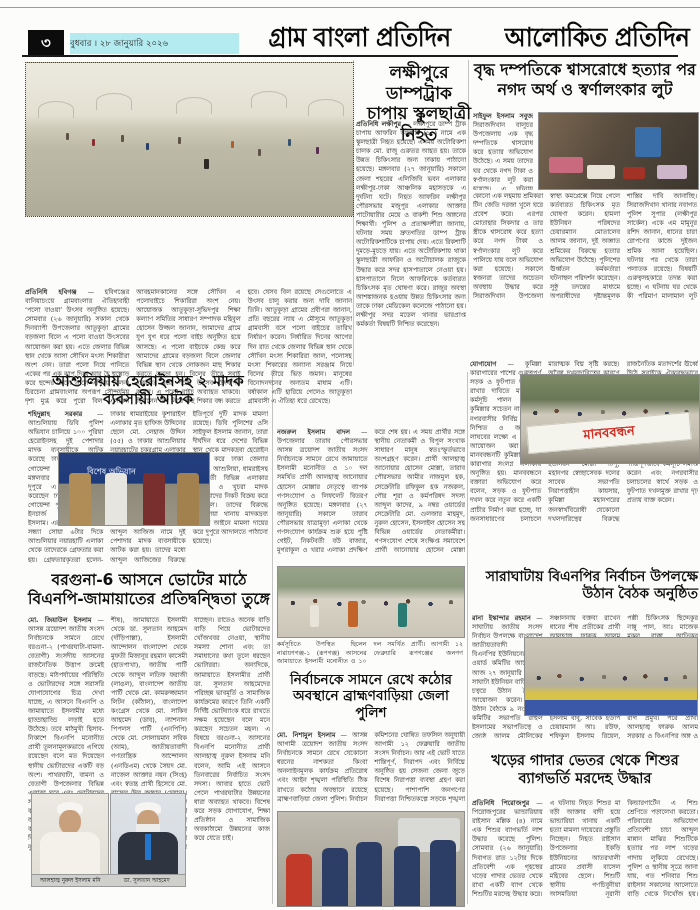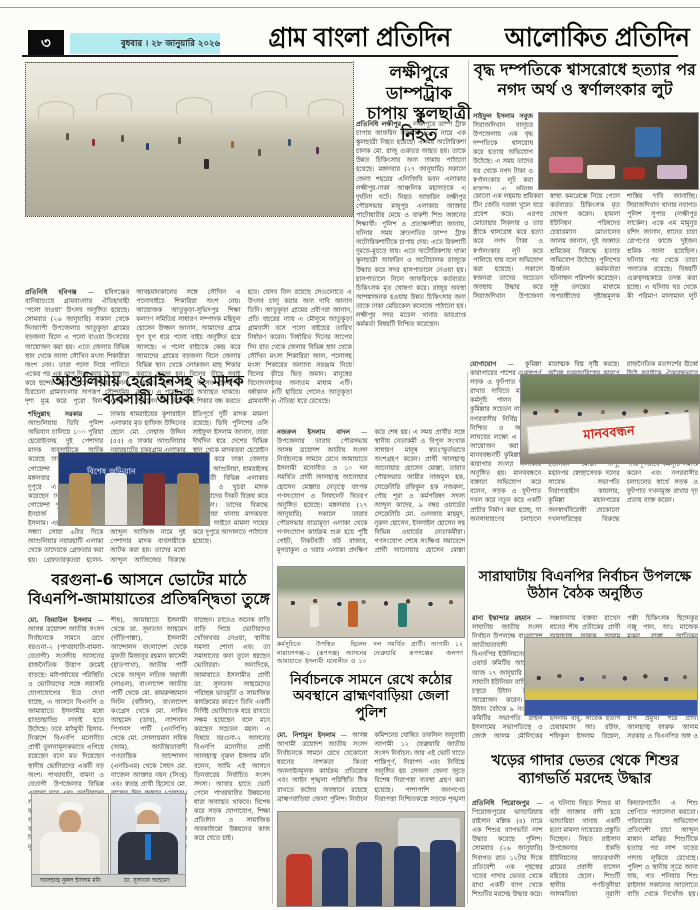--- a/index.html
+++ b/index.html
@@ -3,22 +3,22 @@
 <meta charset="utf-8">
 <style>
   html,body{margin:0;padding:0;}
   body{background:#e9e9e6;font-family:"DejaVu Sans","Liberation Sans",sans-serif;}
   #paper{position:relative;width:700px;height:910px;margin:0 auto;background:#fcfcfa;overflow:hidden;color:#141414;}
   .hairline{position:absolute;background:#9a9a9a;}
   .vrule{position:absolute;width:1px;background:#c3c3c3;}
   
   #pageno{position:absolute;left:28px;top:30px;width:36px;height:26px;background:#0c0c0c;color:#fff;
           display:flex;align-items:center;justify-content:center;font-size:15px;font-weight:bold;}
-  #datechip{position:absolute;left:70px;top:33px;width:150px;height:21px;background:#b4ebf0;
-          display:flex;align-items:center;justify-content:flex-end;font-size:8.5px;color:#222;font-weight:bold;}
+  #datechip{position:absolute;left:70px;top:33px;width:169px;height:21px;background:#b4ebf0;
+          display:flex;align-items:center;justify-content:flex-start;font-size:8.5px;color:#222;}
   .masthead{position:absolute;top:22px;height:32px;display:flex;align-items:center;justify-content:center;
           font-weight:800;font-size:24px;letter-spacing:-0.5px;color:#0a0a0a;transform:scaleY(1.08);}
   #mast-center{left:252px;width:215px;}
   #mast-right{left:498px;width:198px;}
   #header-rule{position:absolute;left:22px;top:55px;width:656px;height:2px;background:#1a1a1a;}
   
   .headline{position:absolute;font-weight:bold;color:#0e0e0e;text-align:center;line-height:1.22;}
   .byline{font-weight:bold;}
   .body{position:absolute;font-size:6.4px;line-height:1.42;text-align:justify;color:#2a2a2a;
         overflow:hidden;column-gap:7px;word-break:break-word;}
@@ -198,21 +198,21 @@
   </div>
   <div class="photo" id="police-photo" style="left:277px;top:811px;width:186px;height:94px;">
     <span class="van"></span>
     <span class="cop red" style="left:8px;height:52px;"></span>
     <span class="cop" style="left:44px;"></span>
     <span class="cop" style="left:78px;height:64px;"></span>
     <span class="cop" style="left:116px;height:60px;"></span>
     <span class="cop" style="left:152px;height:66px;"></span>
   </div>
 
-  <div class="headline" style="left:472px;top:568px;width:226px;font-size:14px;">সারাঘাটায় বিএনপির নির্বাচন উপলক্ষে উঠান বৈঠক অনুষ্ঠিত</div>
+  <div class="headline" style="left:472px;top:568px;width:226px;font-size:14px;text-align:right;">সারাঘাটায় বিএনপির নির্বাচন উপলক্ষে উঠান বৈঠক অনুষ্ঠিত</div>
   <div class="body cols3" style="left:472px;top:614px;width:226px;height:132px;">
     <span class="byline">রানা ইস্কান্দার রহমান</span> — <span>সাঘাটায় জাতীয় সংসদ নির্বাচন উপলক্ষে বাংলাদেশ জাতীয়তাবাদী দল বিএনপির ইউনিয়নের ৯ নং ওয়ার্ড কমিটির আয়োজনে আজ ২৭ জানুয়ারি সকালে সাঘাটা ইউনিয়ন বাড়ি মন্দির চত্বরে উঠান বৈঠকের আয়োজন করেন। উক্ত উঠান বৈঠকে ৯ নং ওয়ার্ড কমিটির সভাপতি রাহুল ইসলামের সভাপতিত্বে ও জ্যেষ্ঠ আলম মৌলিকের সঞ্চালনায় বক্তব্য রাখেন ধানের শীষ প্রতীকের প্রার্থী আলহাজ্ব ফারুক আলম সরকার, উপজেলা বিএনপি আহ্বায়ক আলহাজ্ব মেহমান আলী, দুলু আক্তারসহ মহিলা দল নেত্রী, জেলা বিএনপির শিক্ষা বিষয়ক সম্পাদক আহসানুল কবীর রাজা, সাঘাটা ইউনিয়ন বিএনপির সভাপতি নজরুল ইসলাম বাবু, সাবেক ইউপি চেয়ারম্যান আঃ রউফ, শফিকুল ইসলাম রিয়েল, পল্লী চিকিৎসক ছিদ্দেকুর নান্নু পাল, আঃ মাজেক মকুল বাক্কা, আতিকুর রহমান নান্টসহ নেতাকর্মীরা। শফিকুল ইসলাম বাবু, রবিউল ইসলাম সুজন, ইউনিয়ন বিএনপি সাংগঠনিক সম্পাদক রফিকুল ইসলাম, ৯ নং ওয়ার্ডের ইউটিন সদস্য গোলাপ হোসেন, সোহেল রাগ প্রমুখ। পরে প্রার্থী আলহাজ্ব ফারুক আলম সরকার ও বিএনপির অঙ্গ ও সহযোগী সংগঠনের নেতা কর্মীদের সাথে নিয়ে মুক্ত সমাবেশটি উপজেলা বিএনপি সাধারণ সম্পাদক শাহ মেহেরাজ মন্ডল বাবলুর কবর জিয়ারত করেন। বক্তব্য রাখেন ধানের শীষ প্রতীকের প্রার্থী আলহাজ্ব ফারুক আলম সরকার।</span>
   </div>
   <div class="photo" id="uthan-photo" style="left:524px;top:637px;width:172px;height:77px;">
     <div class="crowd-dots" style="top:30px;"></div>
   </div>
 
   <div class="headline" style="left:472px;top:752px;width:226px;font-size:14.5px;">খড়ের গাদার ভেতর থেকে শিশুর ব্যাগভর্তি মরদেহ উদ্ধার</div>
   <div class="body cols3" style="left:472px;top:799px;width:226px;height:106px;">
     <span class="byline">প্রতিনিধি পিরোজপুর</span> — <span>পিরোজপুরের ভান্ডারিয়ায় রাইসান মল্লিক (৪) নামে এক শিশুর ব্যাগভর্তি লাশ উদ্ধার করেছে পুলিশ। সোমবার (২৬ জানুয়ারি) দিবাগত রাত ১২টার দিকে প্রতিবেশী এক গৃহস্থের খড়ের গাদার ভেতর থেকে রাখা একটি ব্যাগ থেকে শিশুটির মরদেহ উদ্ধার করে। এ ঘটনায় নিহত শিশুর মা বড়ী আক্তার বাদী হয়ে ভান্ডারিয়া থানায় একটি হত্যা মামলা দায়েরের প্রস্তুতি নিচ্ছেন। নিহত রাইসান উপজেলার ইকড়ি ইউনিয়নের আতরখালী গ্রামের প্রবাসী বাসেল মহিবের ছেলে। শিশুটি স্থানীয় গণচিবুনীয়া আসমতিয়া নূরানী কিন্ডারগার্টেন এ শিশু শ্রেণিতে পড়ালেখা করতো। পরিবারের অভিযোগ প্রতিবেশী চাচা আব্দুল মান্নান মাঝির শিশুটিকে হত্যার পর লাশ খড়ের গাদায় লুকিয়ে রেখেছে। পুলিশ ও স্থানীয় সূত্রে জানা যায়, গত শনিবার শিশু রাইসান সকালের আলোতে বাড়ি থেকে নিখোঁজ হয়। খুঁজে না পেয়ে শিশুটির মা বড়ী আক্তার ভান্ডারিয়া থানায় অভিযোগ দায়ের করেন। পরে ভান্ডারিয়া থানা পুলিশ ও ডিবি পুলিশের একটি দল অনুসন্ধান চালিয়ে প্রতিবেশী এক গৃহস্থের খড়ের গাদার ভেতরে রাখা একটি ব্যাগ থেকে শিশুটির মরদেহ উদ্ধার করে। ভান্ডারিয়া থানা পুলিশের ভারপ্রাপ্ত কর্মকর্তা (ওসি) দেওয়ান জগলুল হাসান বলেন, শিশুটির লাশ উদ্ধার করে ময়নাতদন্তের জন্য পিরোজপুর জেলা মর্গে পাঠানো হয়েছে। ঘটনা তদন্ত করে দোষীদের আইনের আওতায় আনা হবে।</span>

